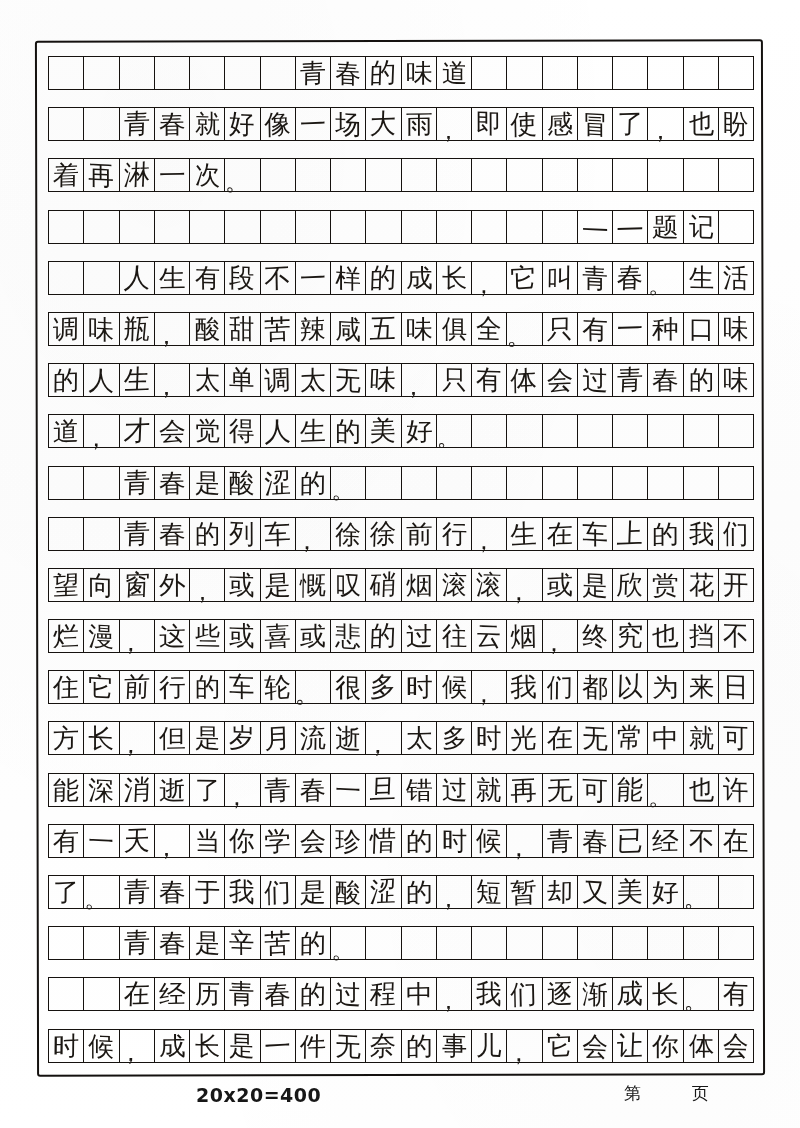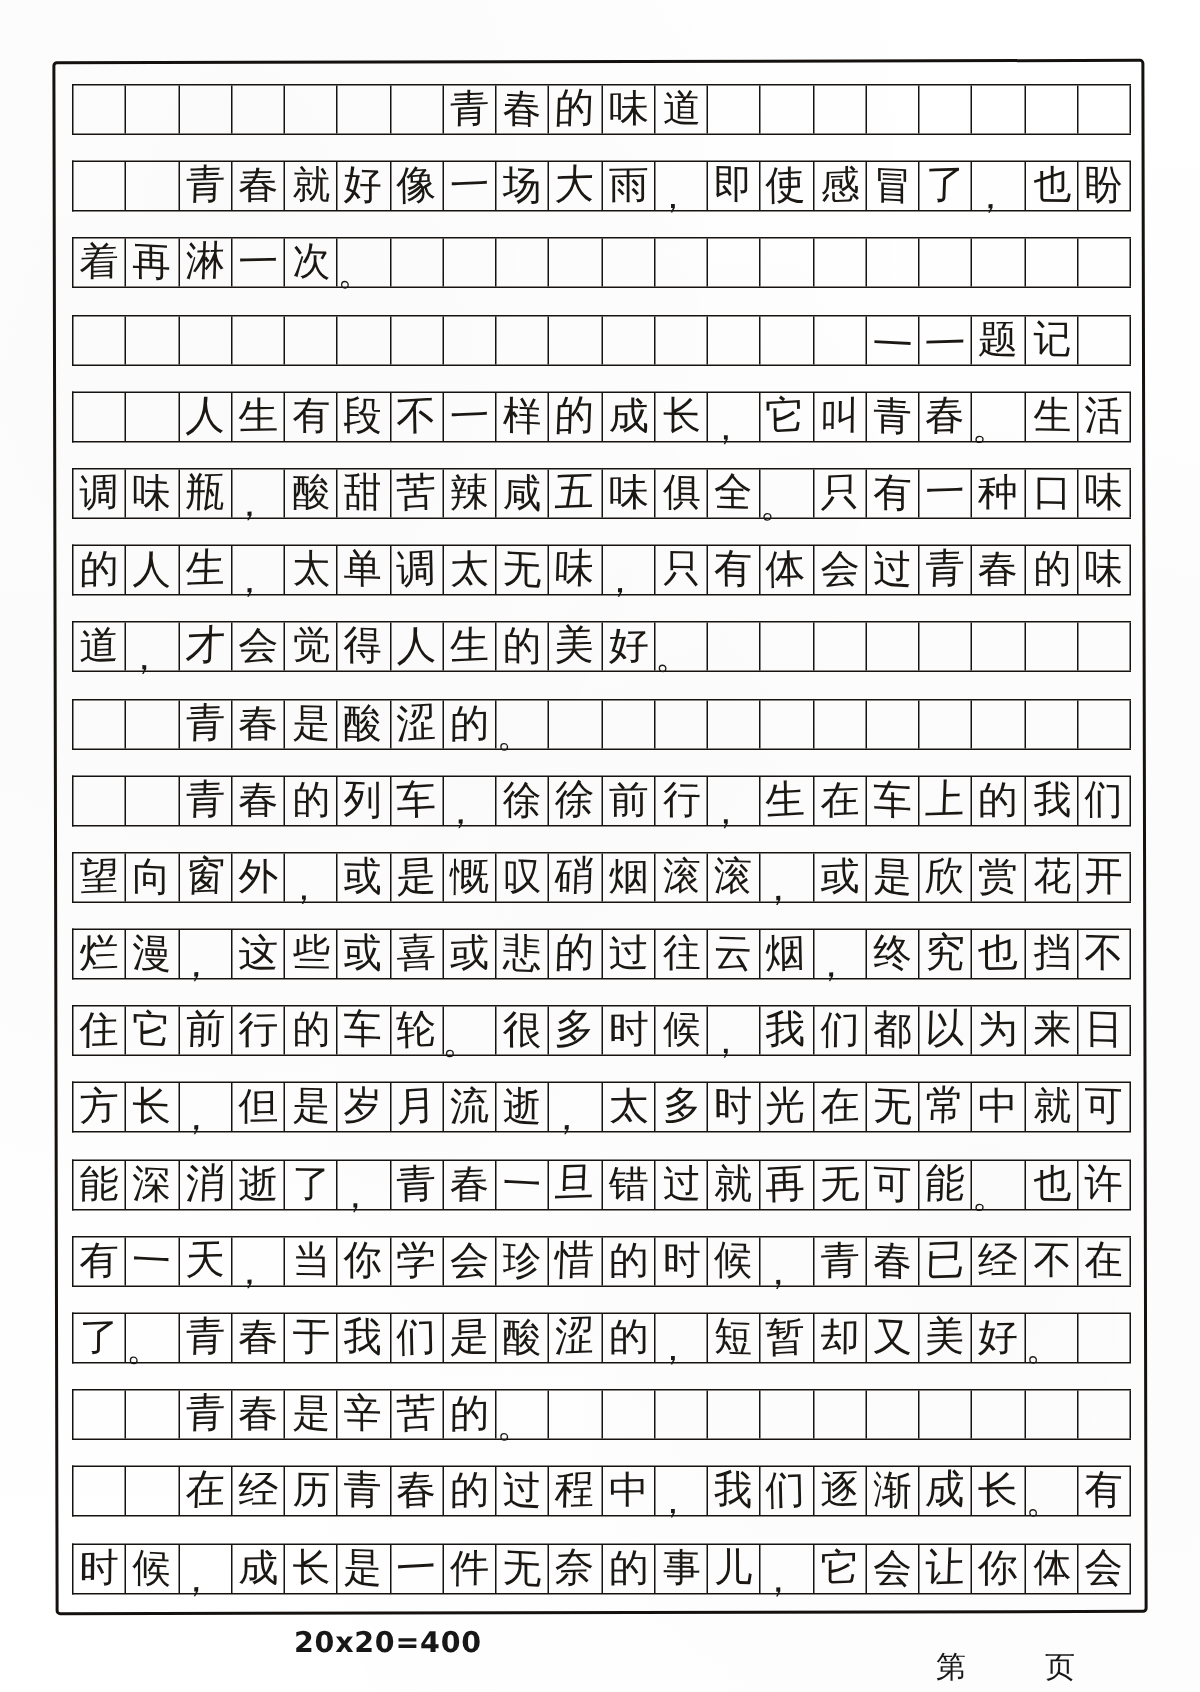--- a/index.html
+++ b/index.html
@@ -121,23 +121,23 @@
     top: 2px;
     font-family: "DejaVu Sans", sans-serif;
     font-size: 19px;
     font-weight: bold;
     color: #171717;
     letter-spacing: 0.5px;
   }
   #page-label {
     position: absolute;
     left: 624px;
-    top: 16px;
+    top: 0px;
     font-family: "DejaVu Sans", sans-serif;
-    font-size: 20px;
+    font-size: 17px;
     color: #171717;
     letter-spacing: 2px;
   }
   #page-label .pg-num {
     display: inline-block;
     min-width: 34px;
     text-align: center;
   }
 </style>
 </head>

